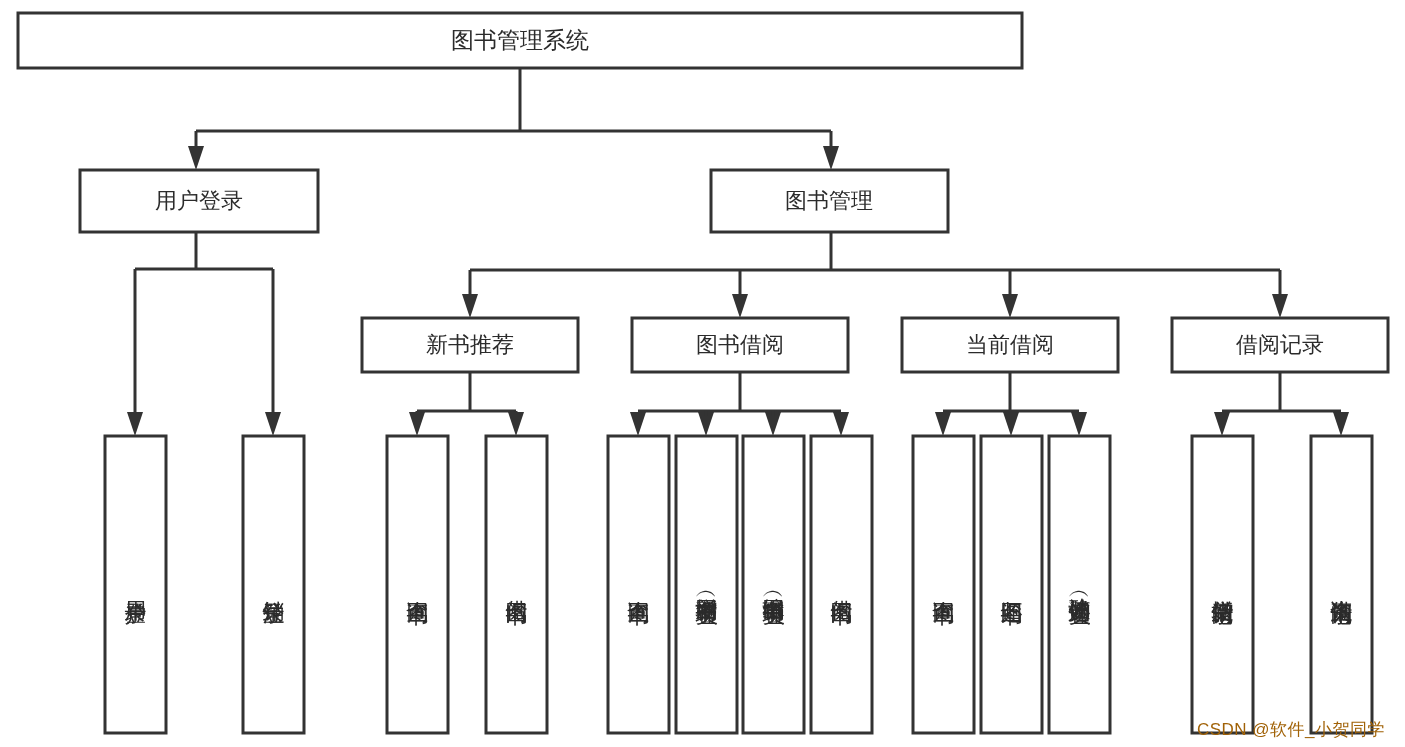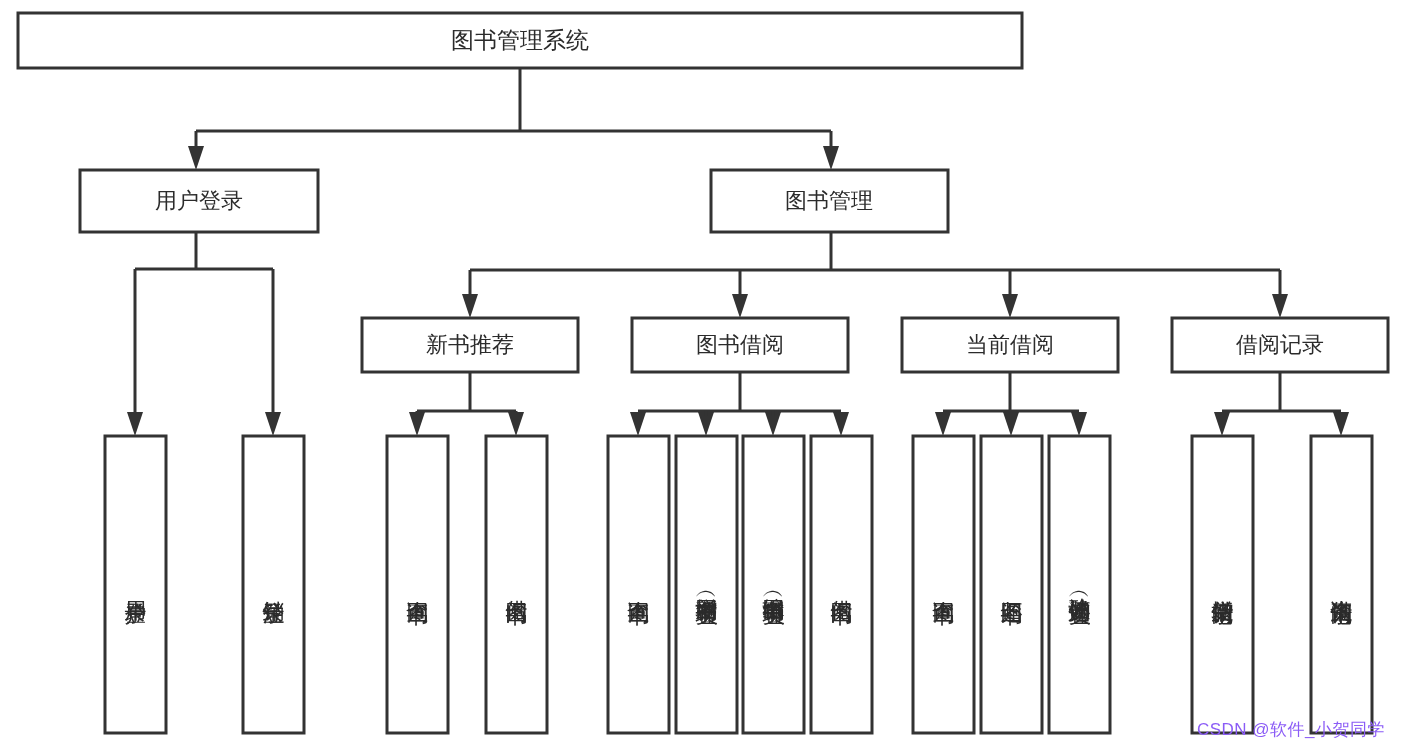--- a/index.html
+++ b/index.html
@@ -68,21 +68,21 @@
     color: #2b2b2b;
     letter-spacing: 1px;
     white-space: nowrap;
   }
   #watermark {
     position: absolute;
     right: 8px;
     bottom: 6px;
     font-family: "Liberation Sans", "DejaVu Sans", sans-serif;
     font-size: 17px;
-    color: #8b5cf6;
+    color: #a16207;
     letter-spacing: 0.5px;
     pointer-events: none;
     user-select: none;
   }
 </style>
 </head>
 <body>
 
 <div id="diagram-root">
   <svg class="diagram" viewBox="0 0 1405 747" xmlns="http://www.w3.org/2000/svg">

